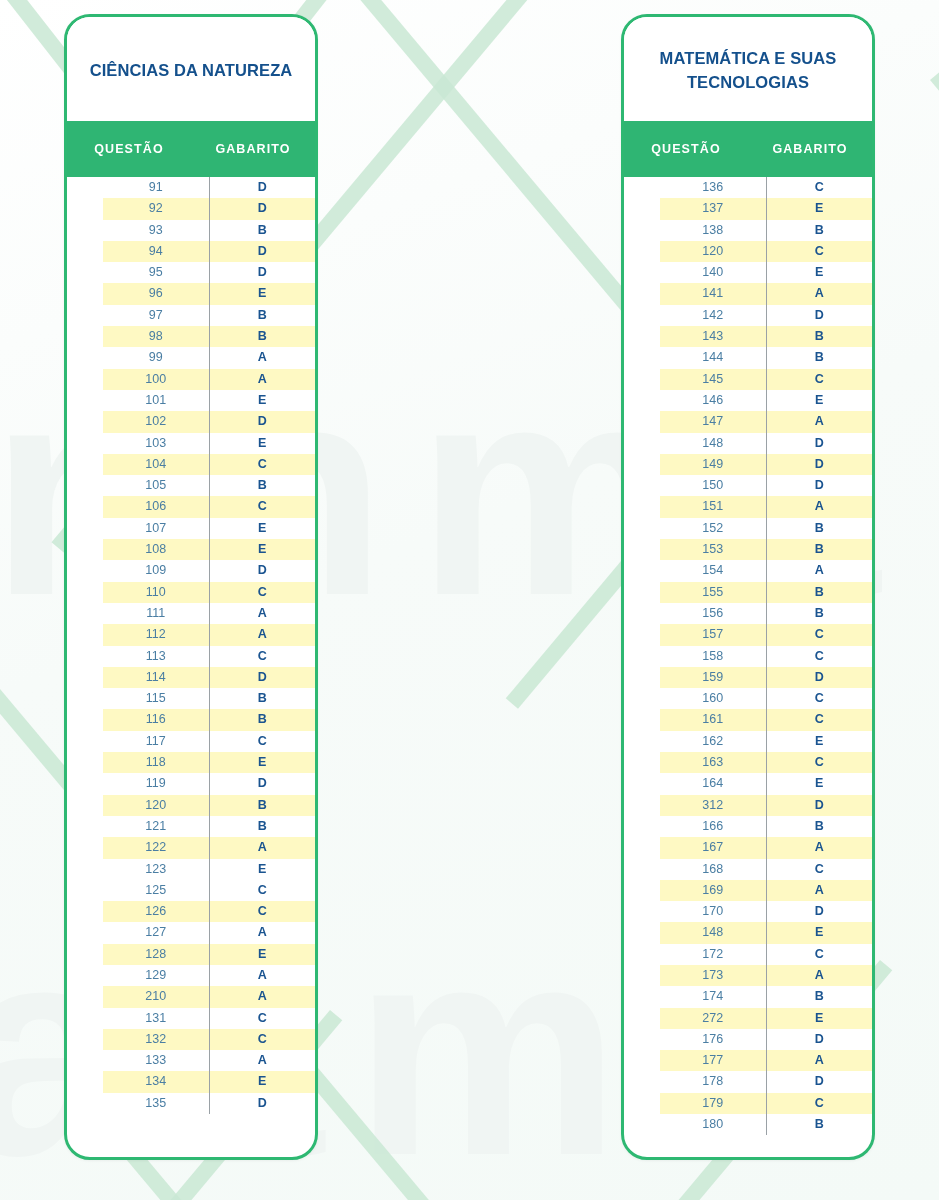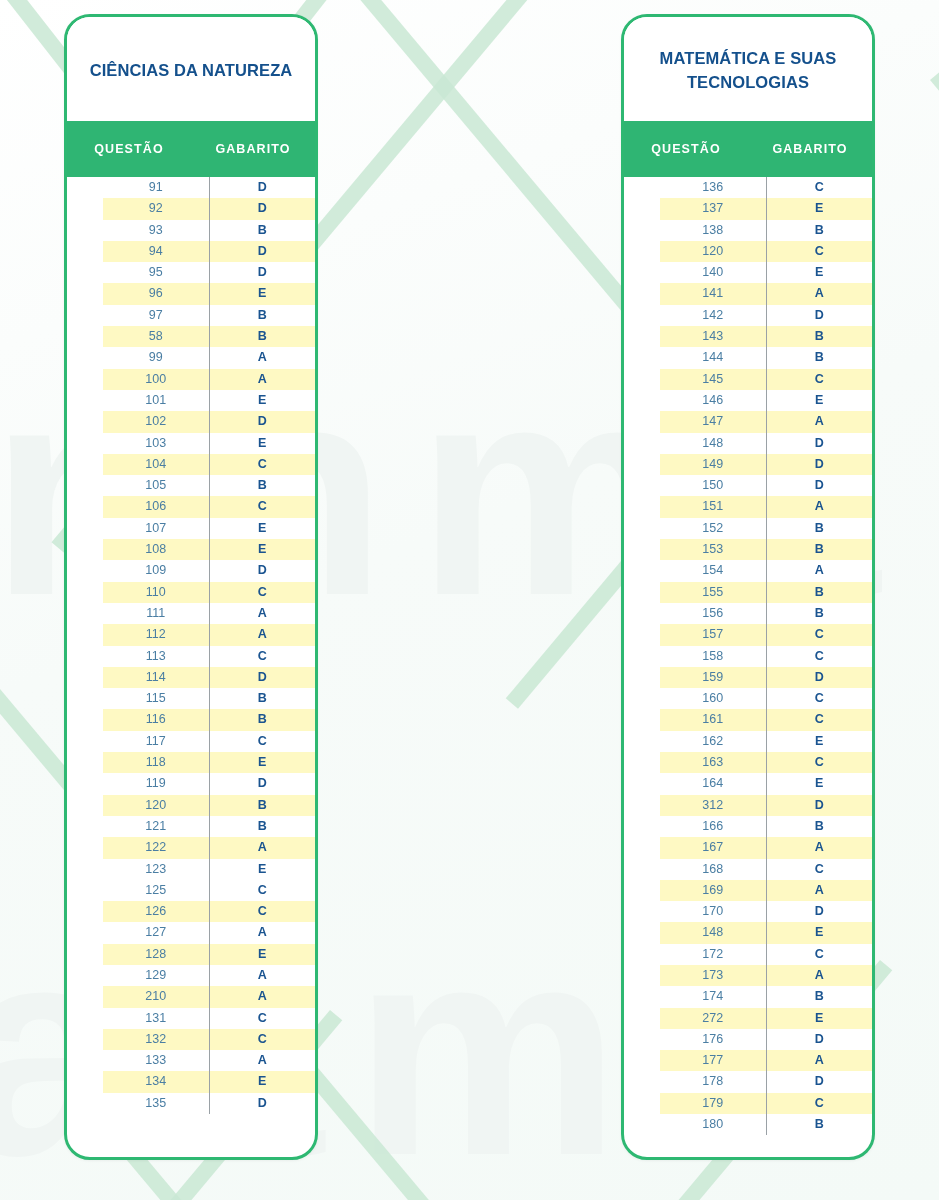--- a/index.html
+++ b/index.html
@@ -187,21 +187,21 @@
         </div>
         <div class="answer-row striped">
           <div class="cell-q">96</div>
           <div class="cell-a">E</div>
         </div>
         <div class="answer-row">
           <div class="cell-q">97</div>
           <div class="cell-a">B</div>
         </div>
         <div class="answer-row striped">
-          <div class="cell-q">58</div>
+          <div class="cell-q">98</div>
           <div class="cell-a">B</div>
         </div>
         <div class="answer-row">
           <div class="cell-q">99</div>
           <div class="cell-a">A</div>
         </div>
         <div class="answer-row striped">
           <div class="cell-q">100</div>
           <div class="cell-a">A</div>
         </div>

